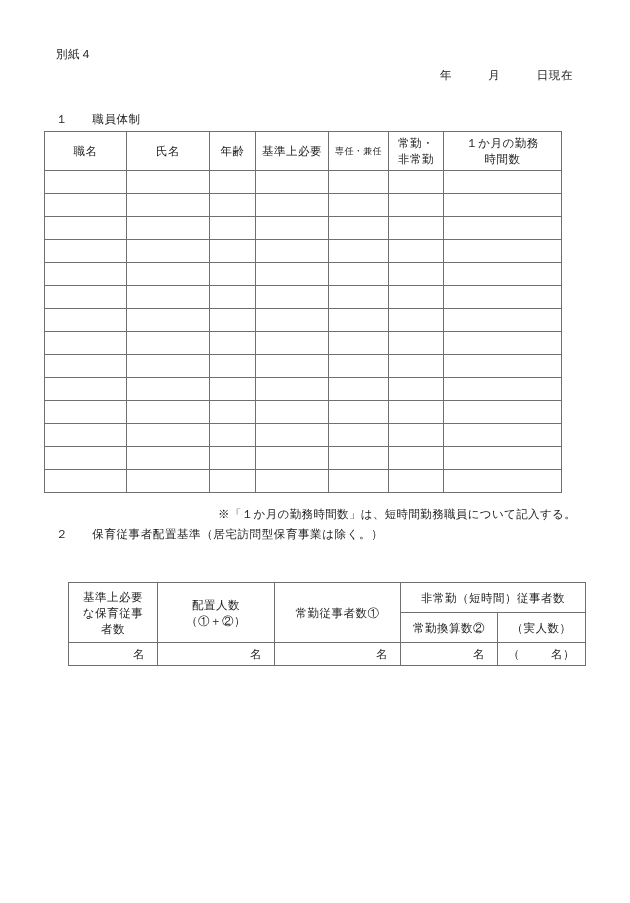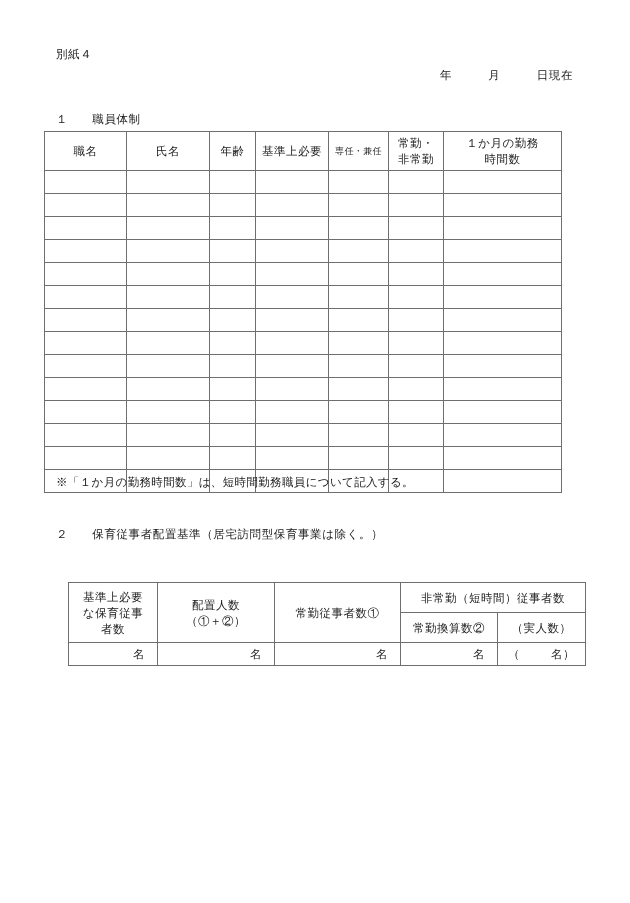--- a/index.html
+++ b/index.html
@@ -68,21 +68,21 @@
   #sec2-heading { left: 56px; top: 527px; }
 
   
   .note {
     position: absolute;
     font-size: 11.5px;
     letter-spacing: 0.35px;
     line-height: 20px;
     white-space: pre-wrap;
   }
-  #note1 { left: 56px; top: 472px; width: 520px; }
+  #note1 { left: 56px; top: 504px; width: 520px; text-align: right; }
   #note2 { left: 56px; top: 623px; width: 520px; }
 
   
   table.grid {
     position: absolute;
     border-collapse: collapse;
     table-layout: fixed;
     font-size: 11.5px;
   }
   table.grid th,

